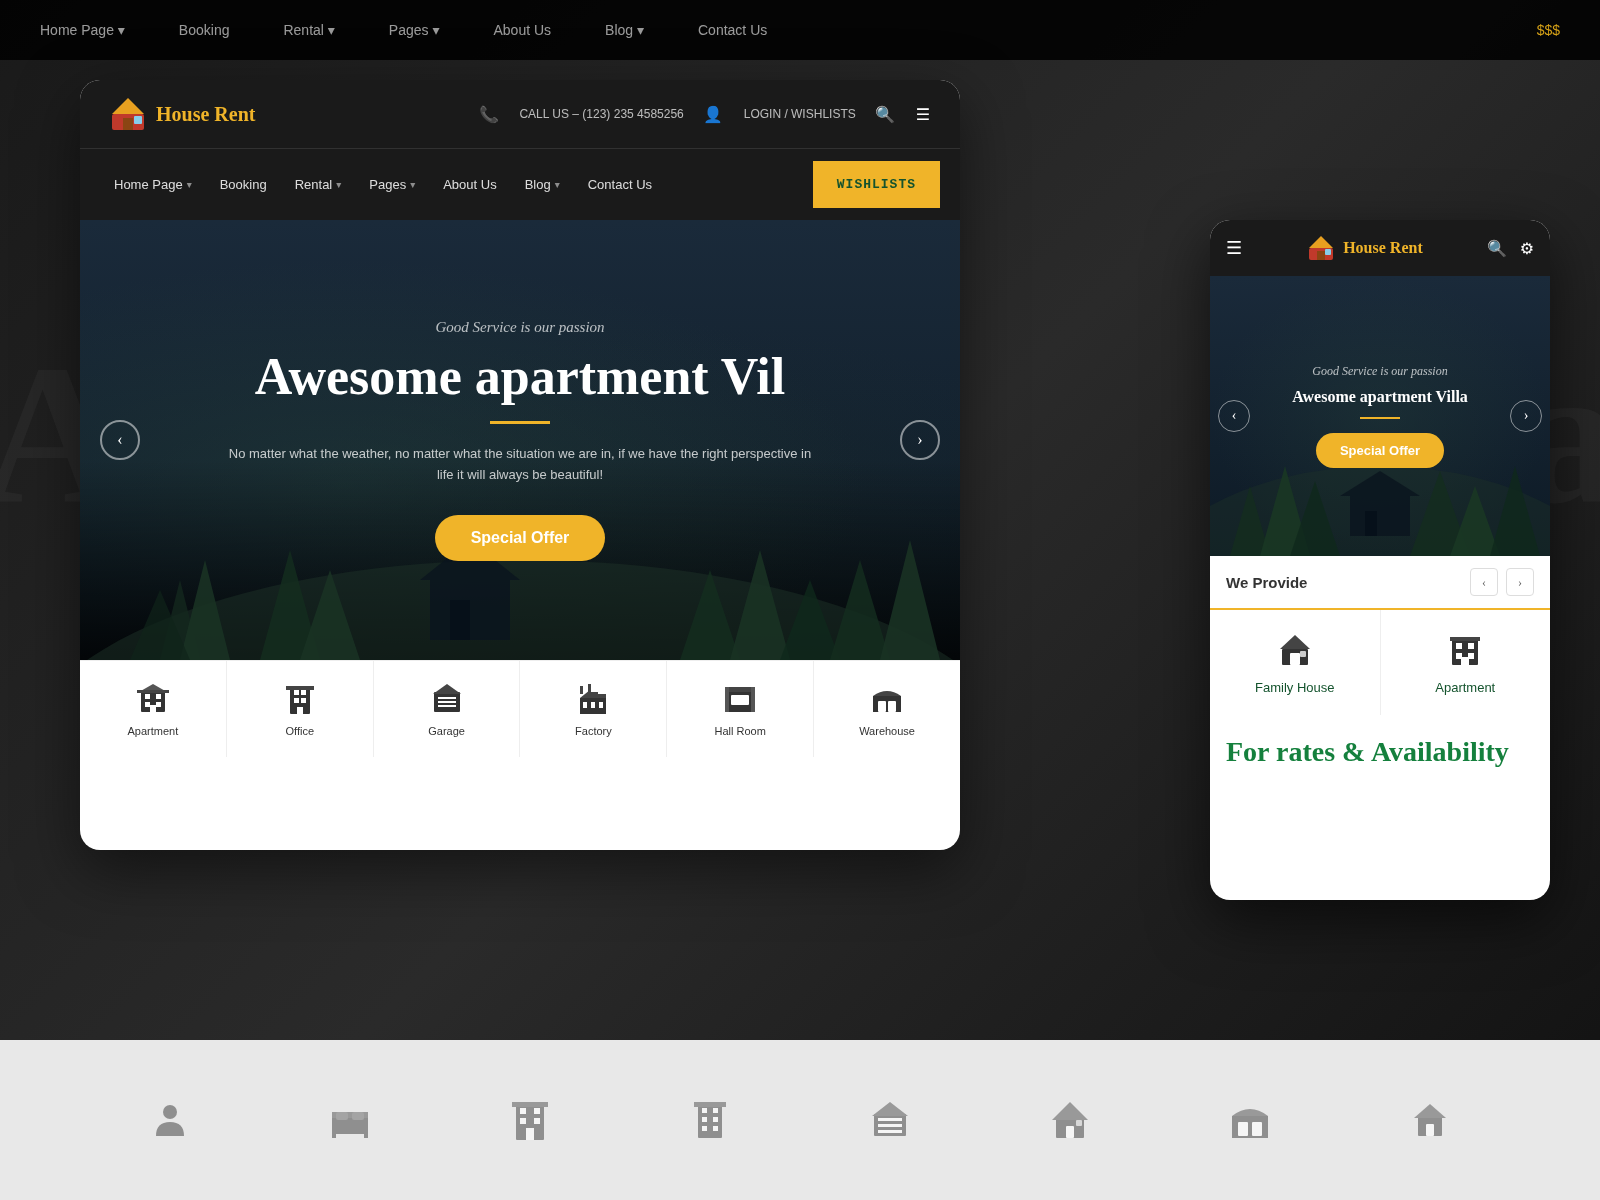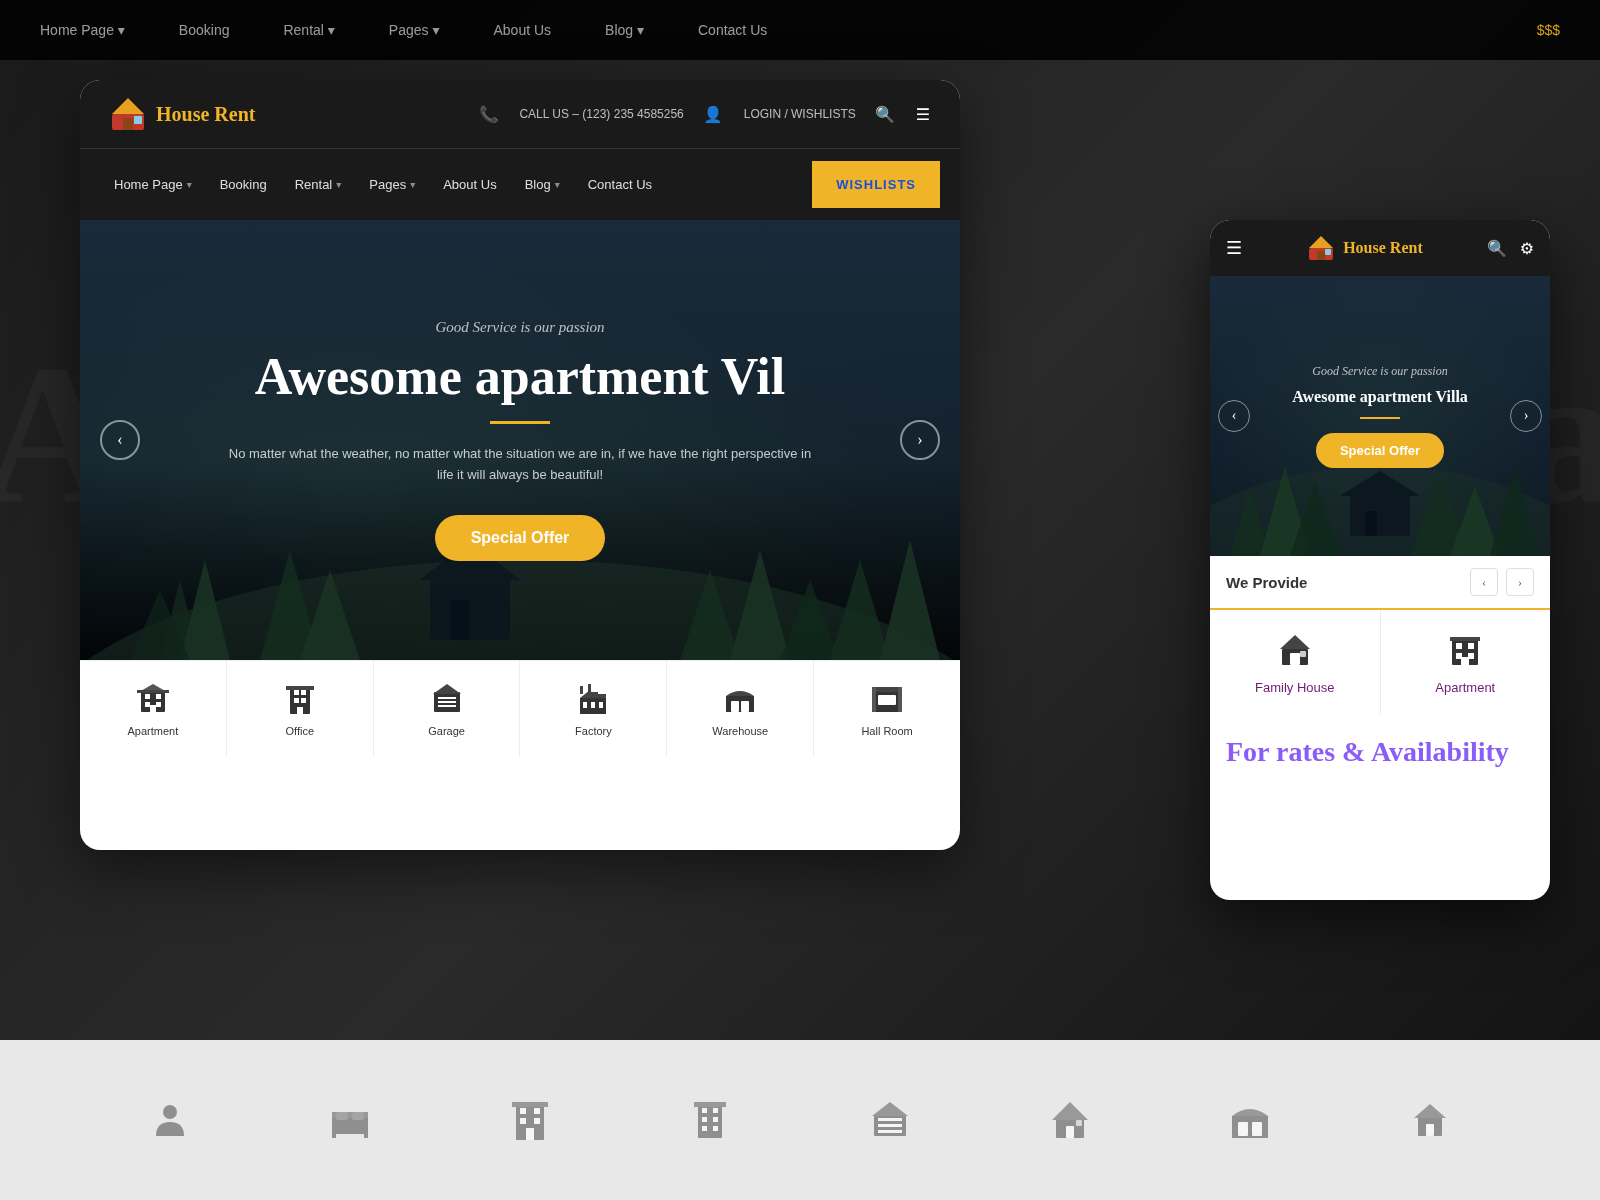--- a/index.html
+++ b/index.html
@@ -171,25 +171,25 @@
       display: flex;
       align-items: center;
       gap: 4px;
     }
     .dw-nav-item .chevron {
       font-size: 10px;
       color: rgba(255,255,255,0.5);
     }
     .dw-wishlist {
       background: #f0b429;
-      color: #1d4ed8;
+      color: #14532d;
       font-weight: bold;
       font-size: 13px;
       padding: 16px 24px;
-      font-family: Liberation Sans, sans-serif;
+      font-family: Liberation Mono, monospace;
       letter-spacing: 1px;
     }
 
     
     .dw-hero {
       position: relative;
       height: 440px;
       background: linear-gradient(to bottom, rgba(20,35,50,0.8), rgba(10,20,35,0.9));
       overflow: hidden;
       display: flex;
@@ -476,33 +476,33 @@
     .mw-provide-icon {
       width: 40px;
       height: 40px;
       display: flex;
       align-items: center;
       justify-content: center;
     }
     .mw-provide-label {
       font-size: 13px;
       font-family: Arial, sans-serif;
-      color: #701a75;
+      color: #14532d;
     }
 
     
     .mw-rates {
       padding: 20px 16px;
       background: #fff;
     }
     .mw-rates-title {
       font-size: 28px;
       font-weight: 900;
       font-family: 'Georgia', serif;
-      color: #8b5cf6;
+      color: #15803d;
       line-height: 1.2;
     }
 
   </style>
 </head>
 <body>
 
 <div class="bg-overlay"></div>
 
 <div class="bg-text-left">A</div>
@@ -656,40 +656,40 @@
             <rect x="4" y="4" width="3" height="8" fill="#444"></rect>
             <rect x="12" y="2" width="3" height="8" fill="#444"></rect>
           </svg>
       </div>
       <span class="dw-cat-label">Factory</span>
     </div>
 
     <div class="dw-cat-item">
       <div class="dw-cat-icon">
         <svg width="34" height="34" viewBox="0 0 34 34">
-            <rect x="3" y="14" width="28" height="16" fill="#333"></rect>
-            <path d="M3 14 Q17 4 31 14Z" fill="#444"></path>
-            <rect x="8" y="19" width="8" height="11" fill="#fff" rx="1"></rect>
-            <rect x="18" y="19" width="8" height="11" fill="#fff" rx="1"></rect>
-          </svg>
-      </div>
-      <span class="dw-cat-label">Warehouse</span>
-    </div>
-
-    <div class="dw-cat-item">
-      <div class="dw-cat-icon">
-        <svg width="34" height="34" viewBox="0 0 34 34">
             <rect x="4" y="8" width="26" height="22" fill="#333" rx="1"></rect>
             <rect x="4" y="5" width="26" height="5" fill="#444"></rect>
             <rect x="2" y="5" width="4" height="25" fill="#555"></rect>
             <rect x="28" y="5" width="4" height="25" fill="#555"></rect>
             <rect x="8" y="13" width="18" height="10" fill="#fff" rx="1"></rect>
           </svg>
       </div>
       <span class="dw-cat-label">Hall Room</span>
+    </div>
+
+    <div class="dw-cat-item">
+      <div class="dw-cat-icon">
+        <svg width="34" height="34" viewBox="0 0 34 34">
+            <rect x="3" y="14" width="28" height="16" fill="#333"></rect>
+            <path d="M3 14 Q17 4 31 14Z" fill="#444"></path>
+            <rect x="8" y="19" width="8" height="11" fill="#fff" rx="1"></rect>
+            <rect x="18" y="19" width="8" height="11" fill="#fff" rx="1"></rect>
+          </svg>
+      </div>
+      <span class="dw-cat-label">Warehouse</span>
     </div>
   </div>
 </div>
 
 <div class="mobile-window">
 
   <div class="mw-header">
     <span class="mw-hamburger">☰</span>
     <div class="mw-logo">
       <svg class="mw-logo-icon" viewBox="0 0 28 28">

